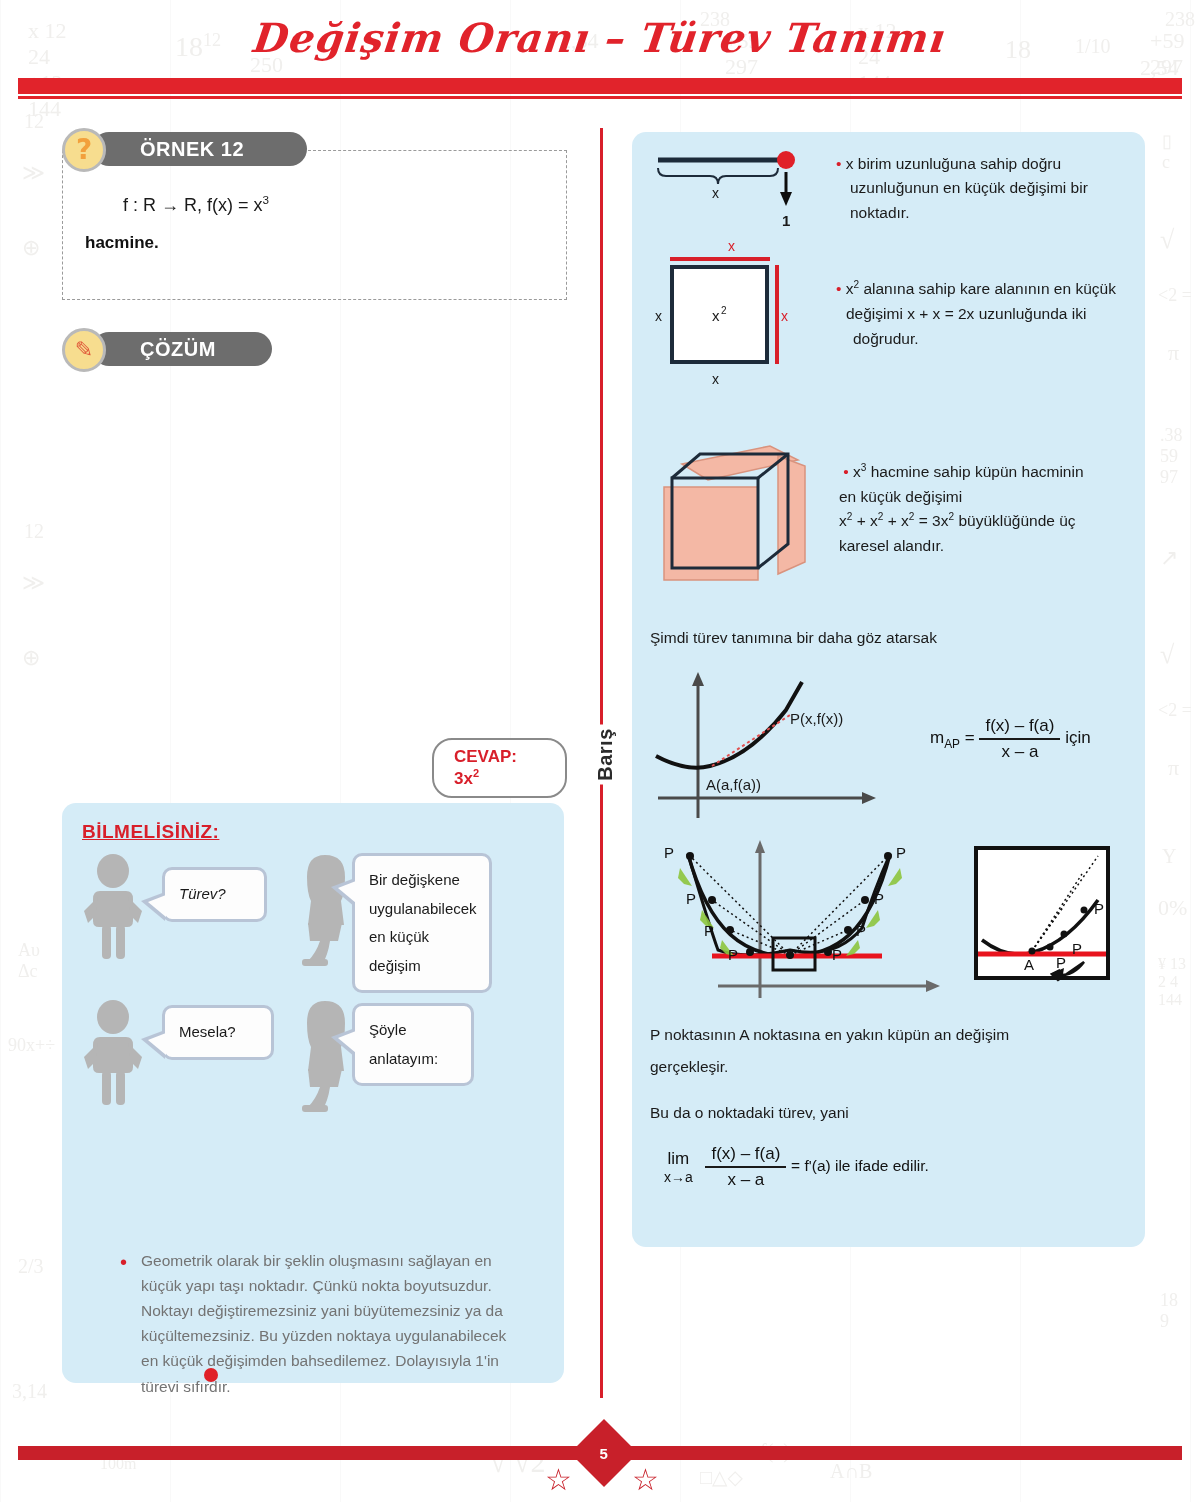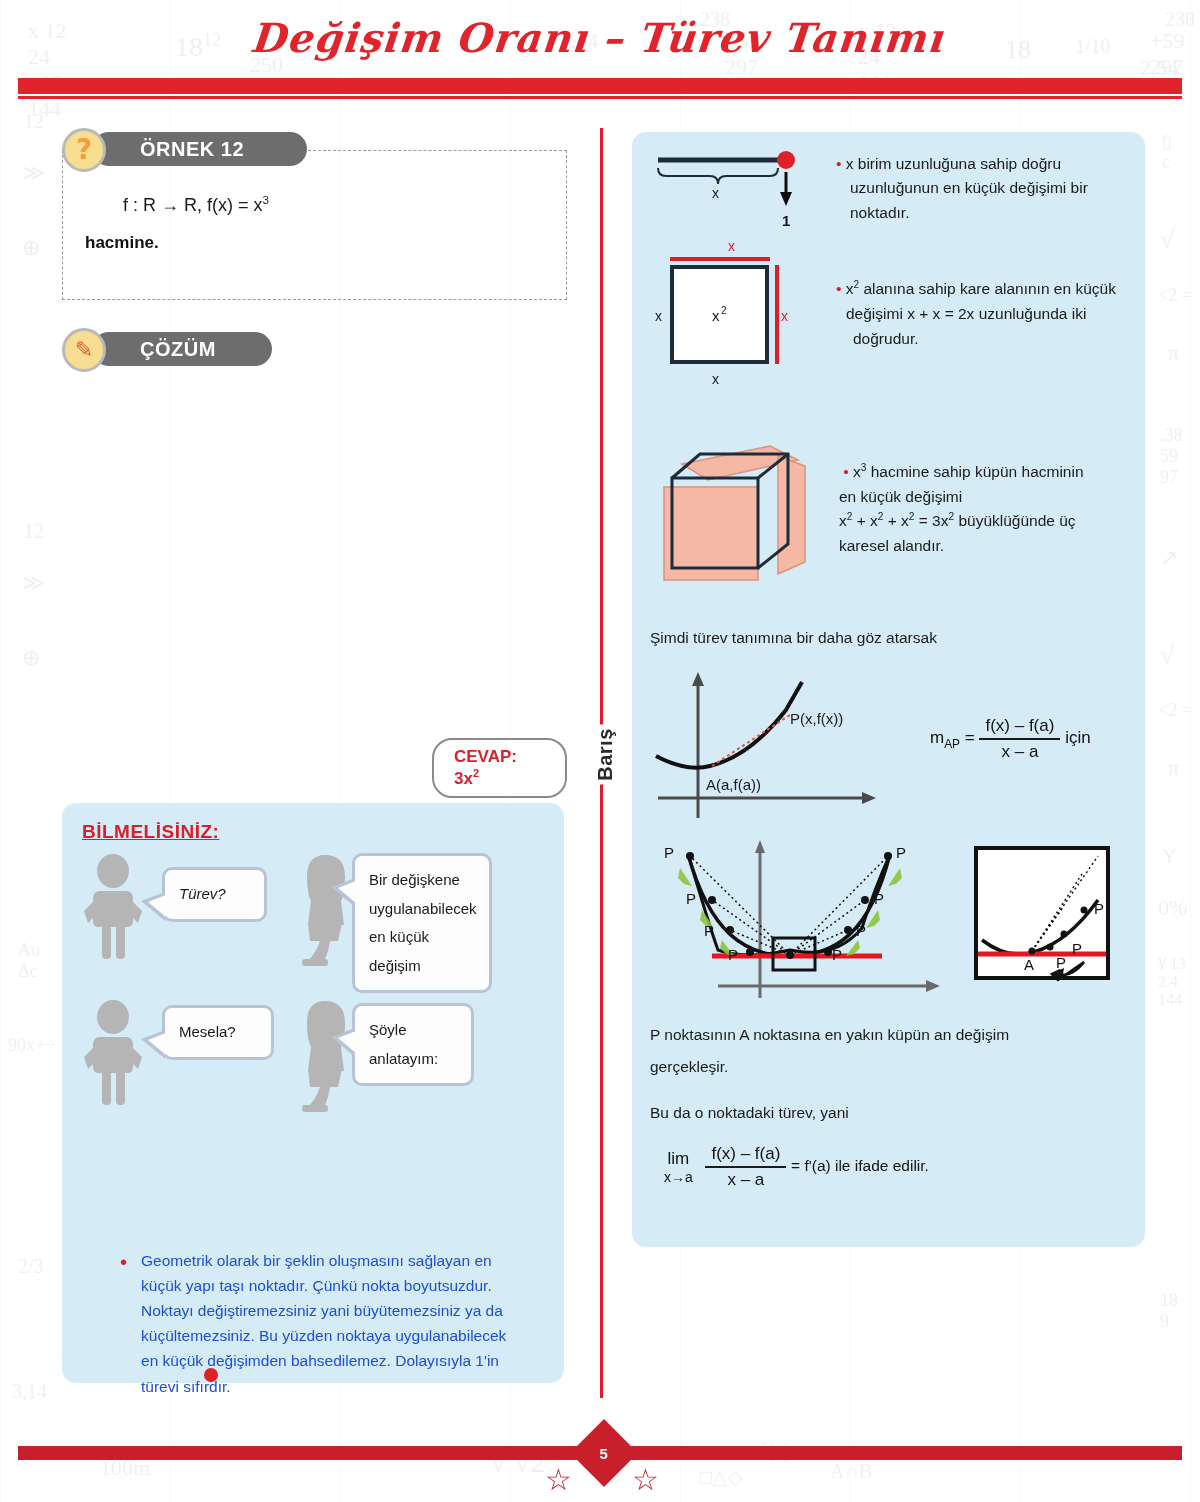--- a/index.html
+++ b/index.html
@@ -155,21 +155,21 @@
     content: ""; position: absolute; left: -17px; top: 25px;
     width: 0; height: 0;
     border-top: 7px solid transparent;
     border-bottom: 15px solid transparent;
     border-right: 18px solid #fdfdfd;
   }
 
   .bul-list { position: absolute; left: 58px; top: 445px; width: 400px; }
   .bul-item { display: flex; gap: 14px; }
   .bul-dot { color: #d81f2a; font-size: 20px; line-height: 1.45; }
-  .bul-text { font-size: 15.5px; color: #1d4ed8; line-height: 1.62; }
+  .bul-text { font-size: 15.5px; color: #737373; line-height: 1.62; }
   .big-red-dot {
     position: absolute; left: 142px; top: 565px;
     width: 14px; height: 14px; border-radius: 50%; background: #e02028;
   }
 
   
   .right-panel {
     position: absolute; left: 632px; top: 132px;
     width: 513px; height: 1115px;
     background: #d5ecf7; border-radius: 14px;
@@ -221,21 +221,21 @@
 <div class="wm" style="left:1168px;top:340px;font-size:22px;">π</div>
 <div class="wm" style="left:1160px;top:425px;font-size:18px;">.38<br>59<br>97</div>
 <div class="wm" style="left:1160px;top:545px;font-size:22px;">↗</div>
 <div class="wm" style="left:1160px;top:640px;font-size:26px;">√</div>
 <div class="wm" style="left:1158px;top:700px;font-size:18px;">&lt;2 =</div>
 <div class="wm" style="left:1168px;top:755px;font-size:22px;">π</div>
 <div class="wm" style="left:1162px;top:845px;font-size:20px;">Y</div>
 <div class="wm" style="left:1158px;top:895px;font-size:22px;">0%</div>
 <div class="wm" style="left:1158px;top:955px;font-size:16px;">¥ 13<br>2 4<br>144</div>
 <div class="wm" style="left:1160px;top:1290px;font-size:18px;">18<br>9</div>
-<div class="wm" style="left:100px;top:1455px;font-size:22px;">100m</div>
+<div class="wm" style="left:100px;top:1455px;font-size:16px;">100m</div>
 <div class="wm" style="left:490px;top:1445px;font-size:30px;">√ √2</div>
 <div class="wm" style="left:760px;top:1440px;font-size:20px;">f(x)</div>
 <div class="wm" style="left:830px;top:1460px;font-size:20px;">A∩B</div>
 <div class="wm" style="left:700px;top:1465px;font-size:20px;">□△◇</div>
 
 <div class="header">
   <div class="header-title">Değişim Oranı – Türev Tanımı</div>
   <div class="header-rule"></div>
 </div>
 

